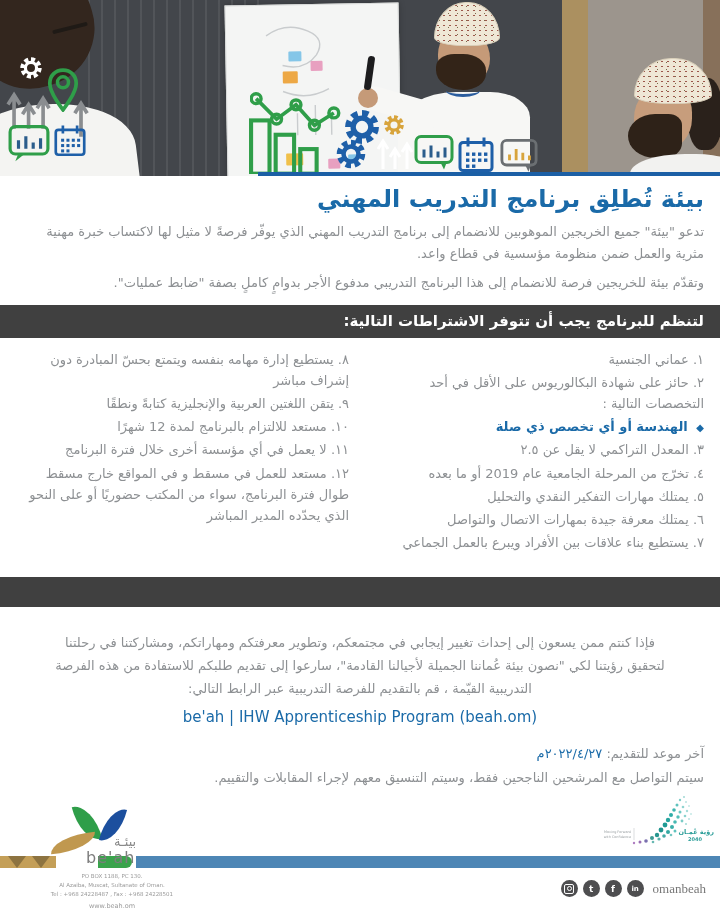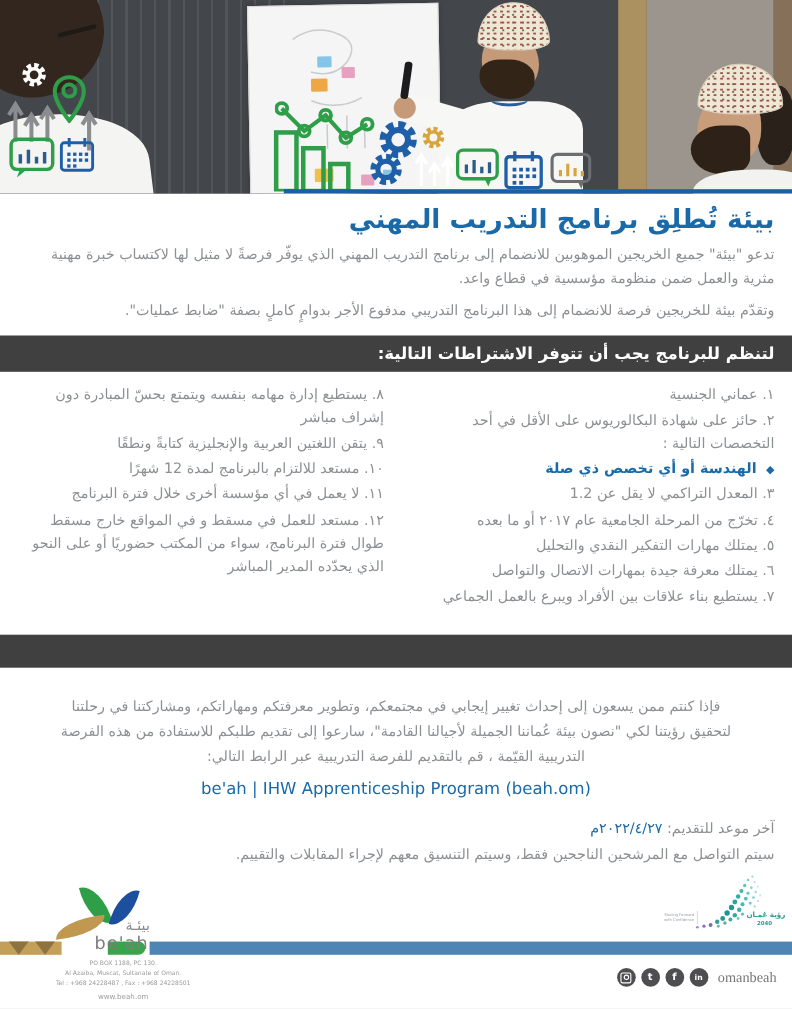--- a/index.html
+++ b/index.html
@@ -277,22 +277,22 @@
     <p class="intro-p">وتقدّم بيئة للخريجين فرصة للانضمام إلى هذا البرنامج التدريبي مدفوع الأجر بدوامٍ كاملٍ بصفة "ضابط عمليات".</p>
 
     <div class="section-bar">لتنظم للبرنامج يجب أن تتوفر الاشتراطات التالية:</div>
 
     <div class="req-cols">
       <div class="req-col">
         <ul>
           <li>١. عماني الجنسية</li>
           <li>٢. حائز على شهادة البكالوريوس على الأقل في أحد التخصصات التالية :</li>
           <li class="hl"><span class="diamond">◆</span> <span>الهندسة أو أي تخصص ذي صلة</span></li>
-          <li>٣. المعدل التراكمي لا يقل عن 1.2</li>
-          <li>٤. تخرّج من المرحلة الجامعية عام ٢٠١٧ أو ما بعده</li>
+          <li>٣. المعدل التراكمي لا يقل عن ٢.٥</li>
+          <li>٤. تخرّج من المرحلة الجامعية عام 2019 أو ما بعده</li>
           <li>٥. يمتلك مهارات التفكير النقدي والتحليل</li>
           <li>٦. يمتلك معرفة جيدة بمهارات الاتصال والتواصل</li>
           <li>٧. يستطيع بناء علاقات بين الأفراد ويبرع بالعمل الجماعي</li>
         </ul>
       </div>
       <div class="req-col">
         <ul>
           <li>٨. يستطيع إدارة مهامه بنفسه ويتمتع بحسّ المبادرة دون إشراف مباشر</li>
           <li>٩. يتقن اللغتين العربية والإنجليزية كتابةً ونطقًا</li>
           <li>١٠. مستعد للالتزام بالبرنامج لمدة 12 شهرًا</li>

